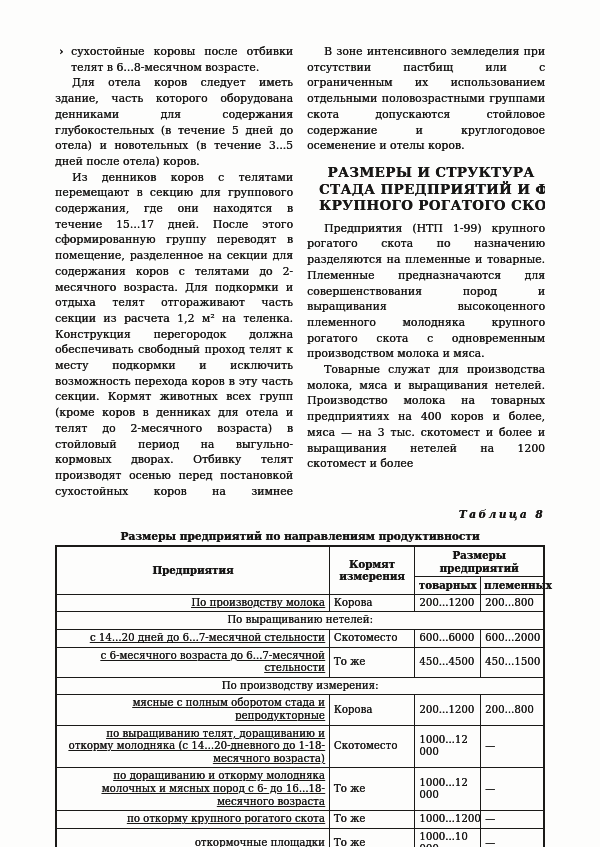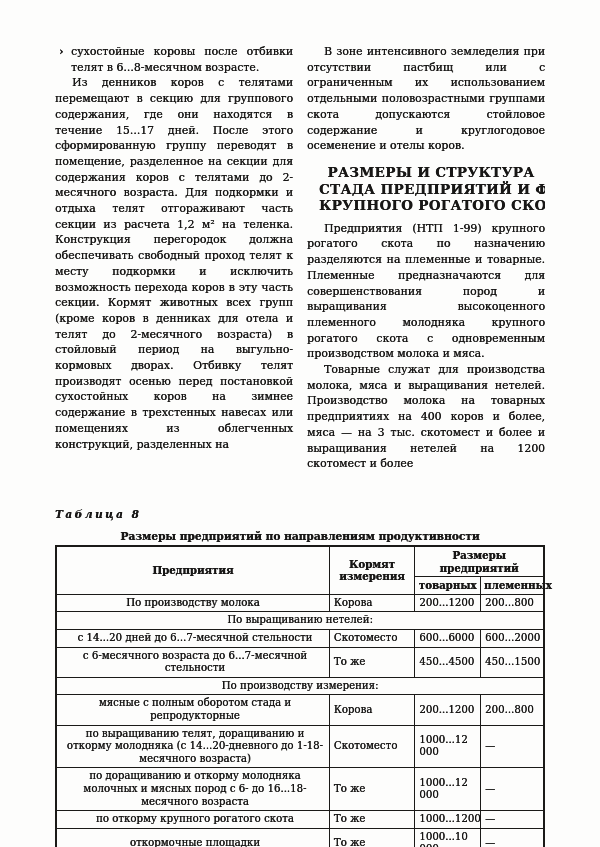--- a/index.html
+++ b/index.html
@@ -52,21 +52,21 @@
     margin: 10px 2px 7px 12px;
     text-align: center;
     font-weight: 700;
     font-size: 13.4px;
     line-height: 16.6px;
     letter-spacing: 0.4px;
   }
   .section-heading div { white-space: nowrap; }
   .table-block { margin-top: 4px; }
   .table-caption {
-    text-align: left;
+    text-align: right;
     font-style: italic;
     font-weight: 700;
     font-size: 10.5px;
     letter-spacing: 2.5px;
     margin: 0 0 3px 0;
   }
   .table-title {
     text-align: center;
     font-weight: 700;
     font-size: 10.6px;
@@ -88,41 +88,42 @@
     line-height: 12.6px;
     padding: 2px 4px;
     font-weight: 500;
     vertical-align: middle;
   }
   table.data th {
     font-weight: 700;
     text-align: center;
     padding: 2px 3px;
   }
-  td.name { text-align: center; padding-left: 5px; }
+  td.name { text-align: right; padding-left: 5px; text-decoration: underline; }
   td.name.indent { padding-left: 8px; }
   td.unit { padding-left: 6px; }
   td.num { padding-left: 8px; }
   td.cat {
     text-align: center;
     padding-left: 5px;
     font-weight: 500;
   }
 </style>
 </head>
 <body>
 
 <div class="page">
 
   <div class="columns">
 
     <div class="col">
       <p class="li">
         <span class="li-marker">›</span><span>сухостойные коровы после отбивки телят в 6...8-месячном возрасте.</span>
       </p>
+      <p class="ind">Для отела коров следует иметь здание, часть которого оборудована денниками для содержания глубокостельных (в течение 5 дней до отела) и новотельных (в течение 3...5 дней после отела) коров.</p>
       <p class="ind">Из денников коров с телятами перемещают в секцию для группового содержания, где они находятся в течение 15...17 дней. После этого сформированную группу переводят в помещение, разделенное на секции для содержания коров с телятами до 2-месячного возраста. Для подкормки и отдыха телят отгораживают часть секции из расчета 1,2 м² на теленка. Конструкция перегородок должна обеспечивать свободный проход телят к месту подкормки и исключить возможность перехода коров в эту часть секции. Кормят животных всех групп (кроме коров в денниках для отела и телят до 2-месячного возраста) в стойловый период на выгульно-кормовых дворах. Отбивку телят производят осенью перед постановкой сухостойных коров на зимнее содержание в трехстенных навесах или помещениях из облегченных конструкций, разделенных на</p>
     </div>
 
     <div class="col">
       <p class="ind">В зоне интенсивного земледелия при отсутствии пастбищ или с ограниченным их использованием отдельными половозрастными группами скота допускаются стойловое содержание и круглогодовое осеменение и отелы коров.</p>
       <div class="section-heading">
         <div>РАЗМЕРЫ И СТРУКТУРА</div>
         <div>СТАДА ПРЕДПРИЯТИЙ И ФЕРМ</div>
         <div>КРУПНОГО РОГАТОГО СКОТА</div>
       </div>

